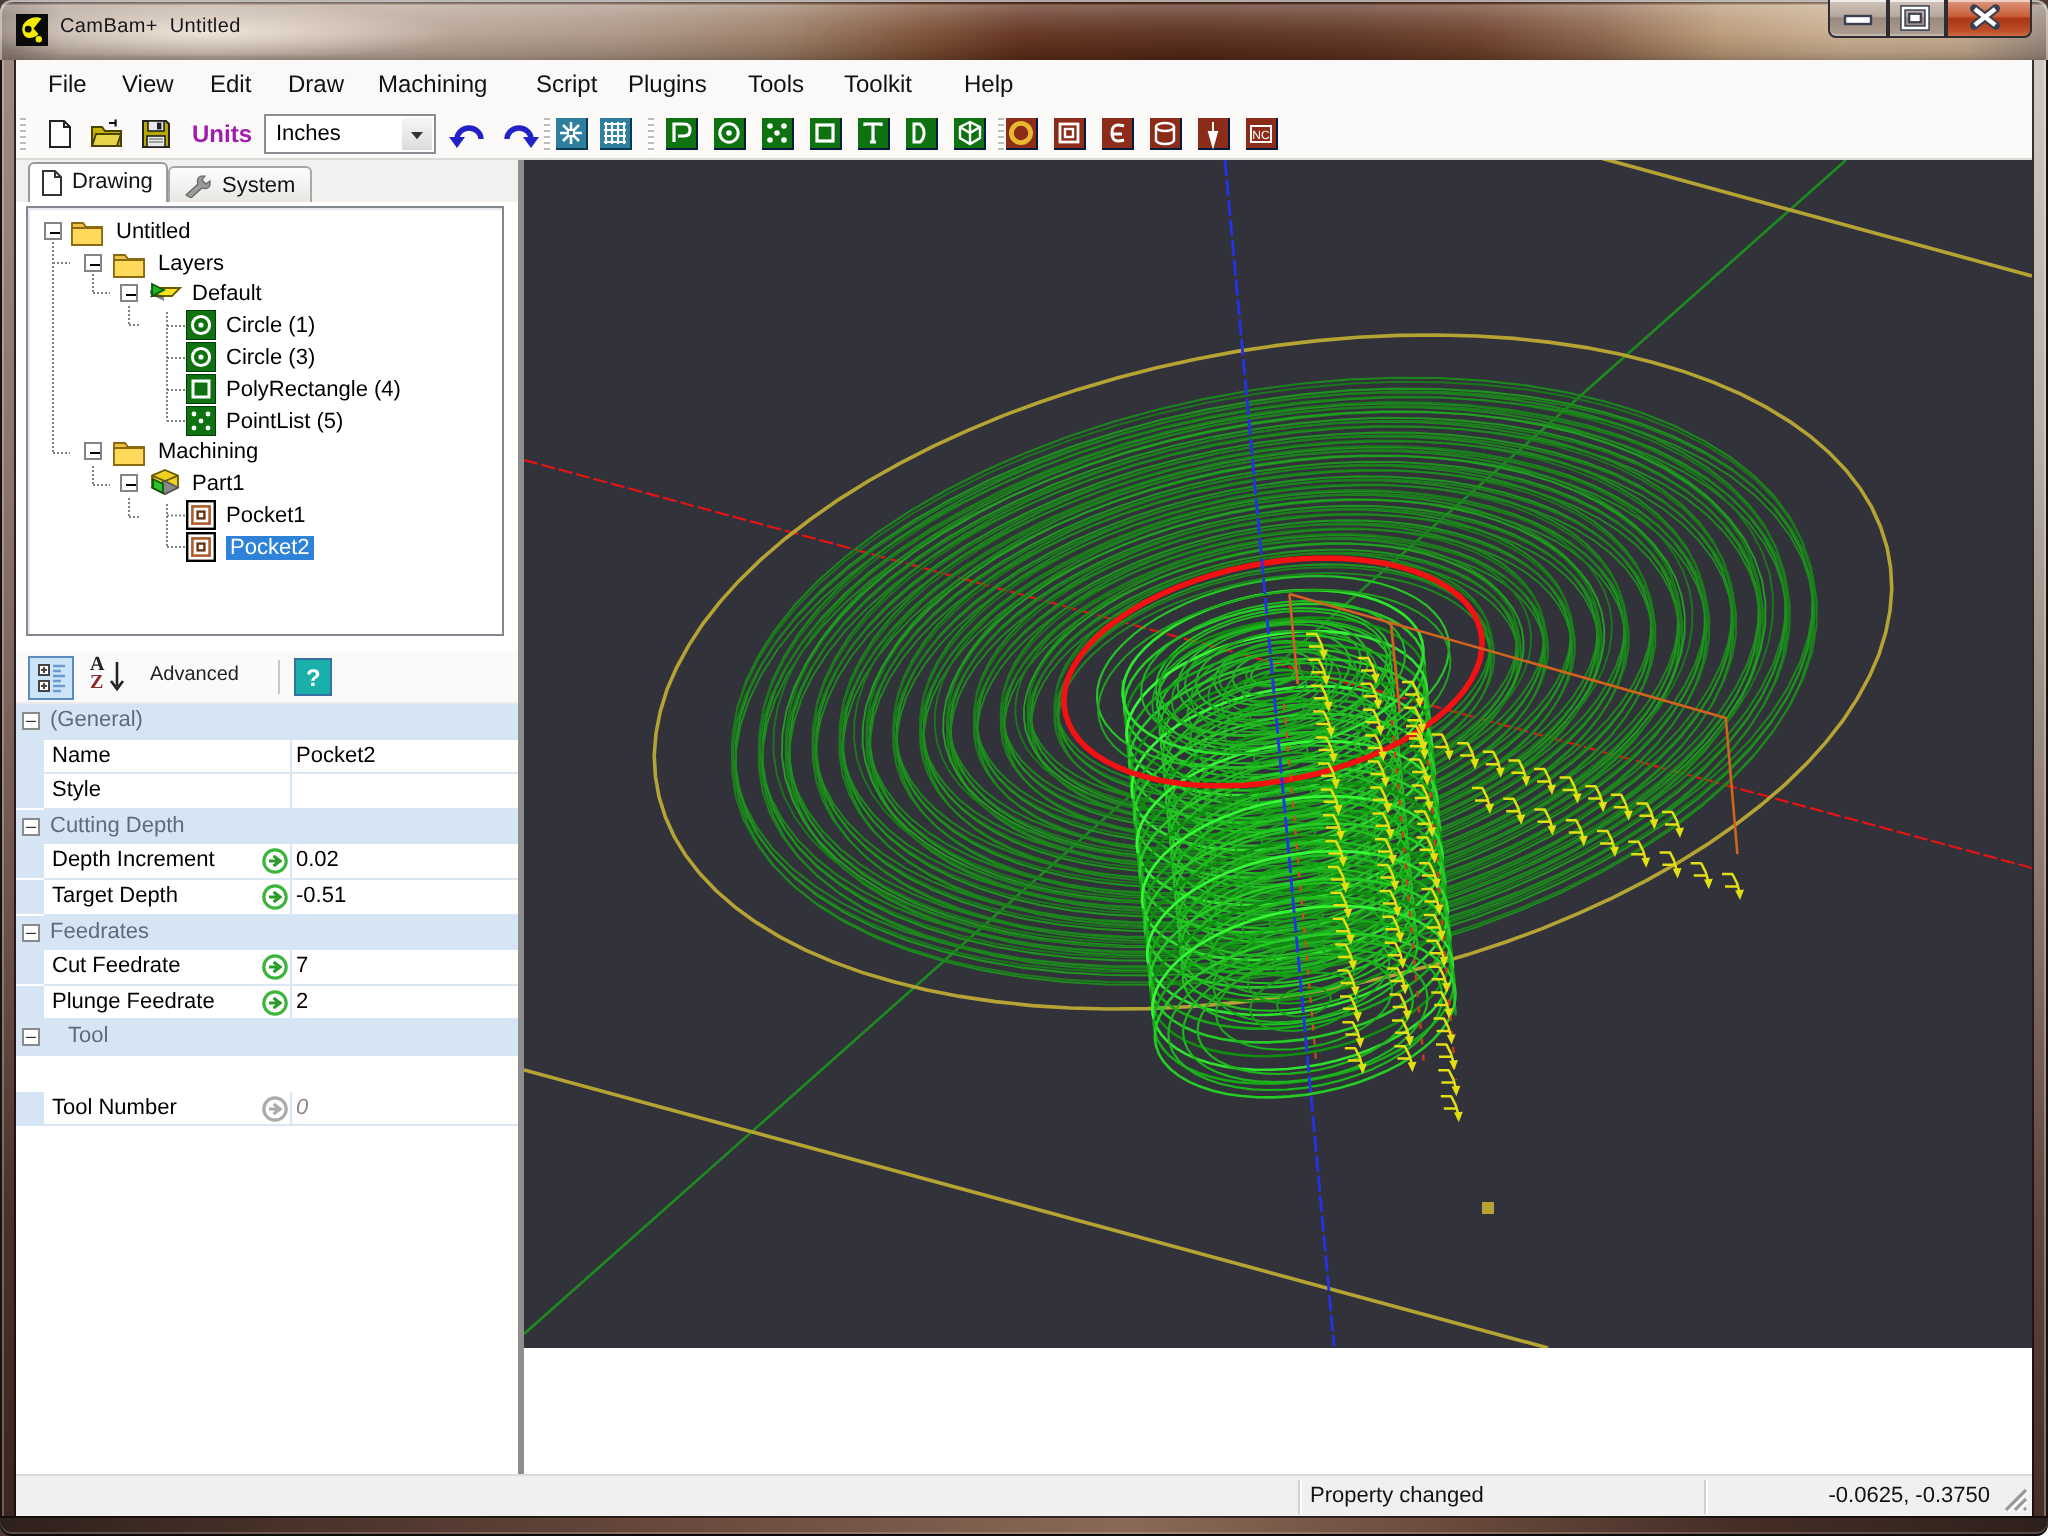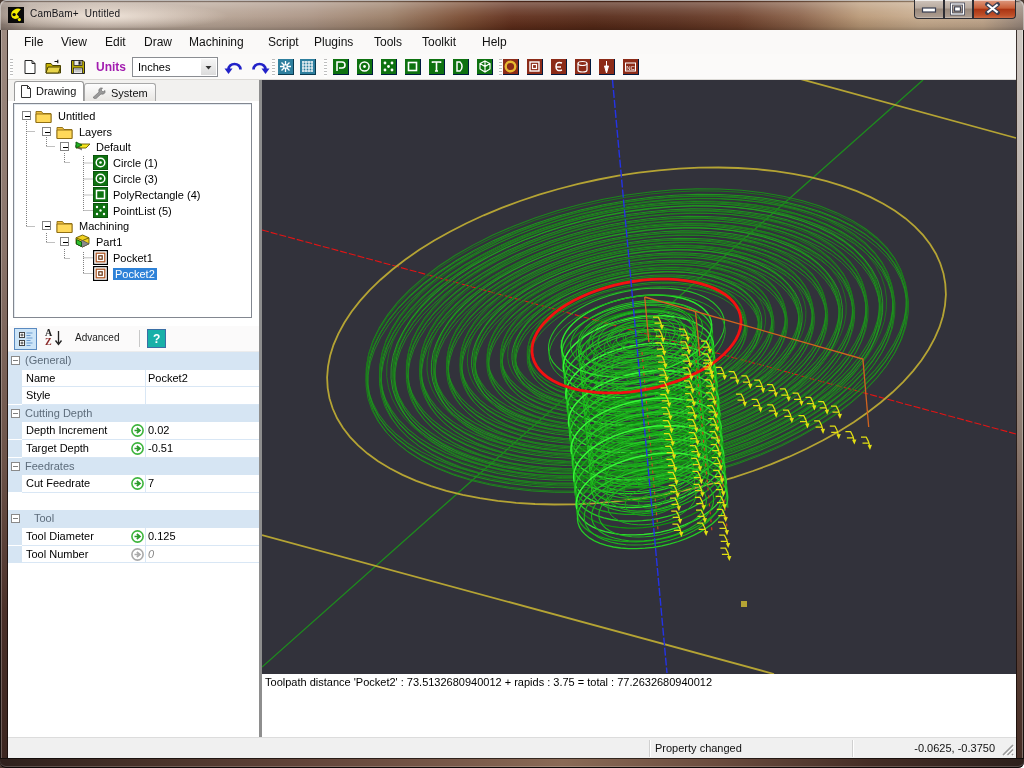--- a/index.html
+++ b/index.html
@@ -426,34 +426,34 @@
             <div class="pgut"></div>
             <div class="pline"></div>
             <div class="pvline"></div>
             <span class="pname">Cut Feedrate</span>
             <svg class="abs" style="left:123px;top:2px" width="13" height="13" viewBox="0 0 13 13">
 <circle cx="6.5" cy="6.5" r="5.6" fill="#fff" stroke="#3db53d" stroke-width="1.6"></circle>
 <path d="M3.5 6.5 h4 M5.8 4 l3.2,2.5 l-3.2,2.5" stroke="#2a9a2a" stroke-width="1.6" fill="none"></path>
             </svg>
             <span class="pval" style="">7</span>
           </div>
-          <div class="prow pcat" style="top:158px;height:18px">
-            <div class="pexp">–</div>
-            <span style="position:absolute;left:26px;top:2px">Tool</span>
-          </div>
-          <div class="prow" style="top:176px;height:18px">
+          <div class="prow" style="top:141px;height:17px">
             <div class="pgut"></div>
             <div class="pline"></div>
             <div class="pvline"></div>
-            <span class="pname">Tool Diameter</span>
+            <span class="pname">Plunge Feedrate</span>
             <svg class="abs" style="left:123px;top:2px" width="13" height="13" viewBox="0 0 13 13">
 <circle cx="6.5" cy="6.5" r="5.6" fill="#fff" stroke="#3db53d" stroke-width="1.6"></circle>
 <path d="M3.5 6.5 h4 M5.8 4 l3.2,2.5 l-3.2,2.5" stroke="#2a9a2a" stroke-width="1.6" fill="none"></path>
             </svg>
-            <span class="pval" style="">0.125</span>
+            <span class="pval" style="">2</span>
+          </div>
+          <div class="prow pcat" style="top:158px;height:18px">
+            <div class="pexp">–</div>
+            <span style="position:absolute;left:26px;top:2px">Tool</span>
           </div>
           <div class="prow" style="top:194px;height:17px">
             <div class="pgut"></div>
             <div class="pline"></div>
             <div class="pvline"></div>
             <span class="pname">Tool Number</span>
             <svg class="abs" style="left:123px;top:2px" width="13" height="13" viewBox="0 0 13 13">
 <circle cx="6.5" cy="6.5" r="5.6" fill="#fff" stroke="#aaa" stroke-width="1.6"></circle>
 <path d="M3.5 6.5 h4 M5.8 4 l3.2,2.5 l-3.2,2.5" stroke="#aaa" stroke-width="1.6" fill="none"></path>
             </svg>
@@ -938,21 +938,20 @@
               <path d="M457.2,455.1 h5.5 M462.4,455.1 l2.3,4.6 M458.7,461.3 h6 M464.7,459.7 l1.5,5.4"></path>
             </g>
             <path d="M466.2,468.1 l-2.4,-4.8 l4.4,-0.4 z" fill="#e2df12"></path>
             <g stroke="#e2df12" stroke-width="1.25" fill="none">
               <path d="M458.4,468.1 h5.5 M463.6,468.1 l2.3,4.6 M459.9,474.3 h6 M465.9,472.7 l1.5,5.4"></path>
             </g>
             <path d="M467.4,481.1 l-2.4,-4.8 l4.4,-0.4 z" fill="#e2df12"></path>
             <rect x="479" y="521" width="6" height="6" fill="#b5a434"></rect>
           </svg>
         </div>
-    <div id="log1" class="abs">&nbsp;Toolpath distance 'Pocket2' : 73.5132680940012 + rapids : 3.75 = total : 77.2632680940012</div>
   </div>
   <div id="statusbar" class="abs">
     <div class="ssep" style="left:641px"></div>
     <span class="abs" style="left:647px;top:4px">Property changed</span>
     <div class="ssep" style="left:844px"></div>
     <span class="abs" style="right:21px;top:4px">-0.0625, -0.3750</span>
     <svg class="abs" style="right:2px;bottom:2px" width="13" height="13" viewBox="0 0 13 13">
           <g stroke="#9a9a9a" stroke-width="1.6">
             <path d="M12 2 L2 12 M12 6.5 L6.5 12 M12 11 L11 12"></path>
           </g>

